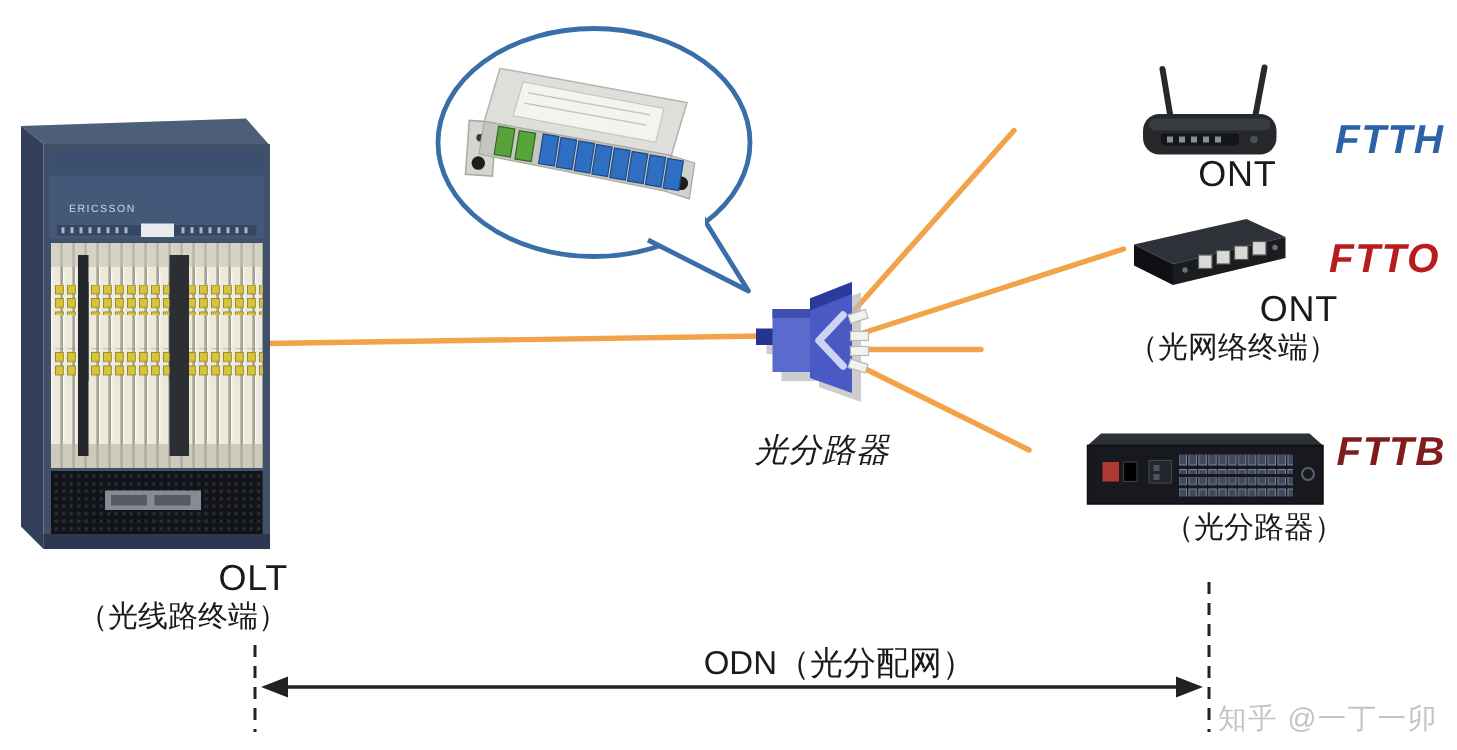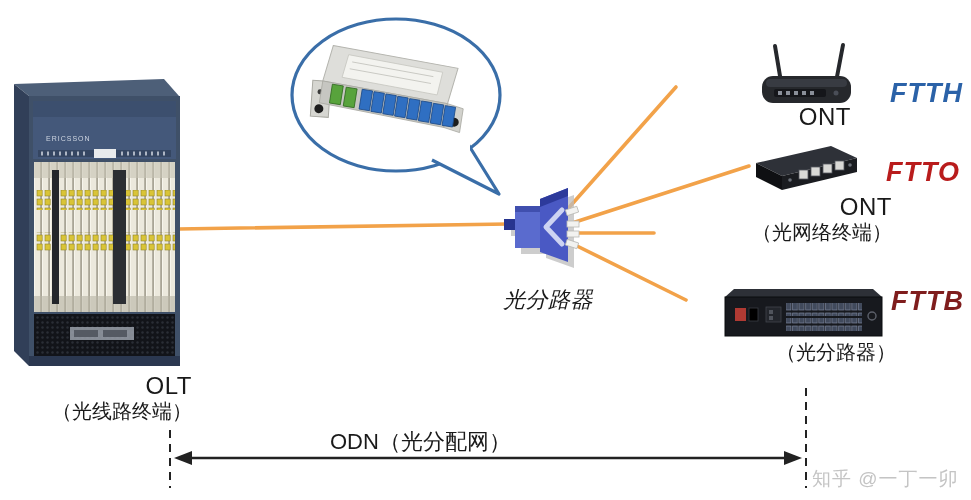--- a/index.html
+++ b/index.html
@@ -3,21 +3,21 @@
 <meta charset="utf-8">
 <style>
   html,body{margin:0;padding:0;background:#fff;}
   #canvas{position:relative;width:971px;height:500px;background:#fff;overflow:hidden;
           font-family:"Liberation Sans","DejaVu Sans",sans-serif;color:#1a1a1a;}
   #diagram-svg{position:absolute;left:0;top:0;}
   .lbl{position:absolute;text-align:right;line-height:1.15;}
   .lbl-main{font-size:24px;letter-spacing:.5px;}
   .lbl-sub{font-size:20px;}
   .fttx{position:absolute;font-size:27px;font-style:italic;font-weight:700;letter-spacing:1px;}
-  .odn-lbl{position:absolute;font-size:22px;text-align:left;}
+  .odn-lbl{position:absolute;font-size:22px;text-align:right;}
   .watermark{position:absolute;font-size:19px;letter-spacing:1px;}
 </style>
 </head>
 <body>
 
 <div id="canvas">
 
 <svg id="diagram-svg" width="971" height="500" viewBox="0 0 971 500">
   <defs>
     <pattern id="cards" x="34" y="162" width="8" height="150" patternUnits="userSpaceOnUse">

